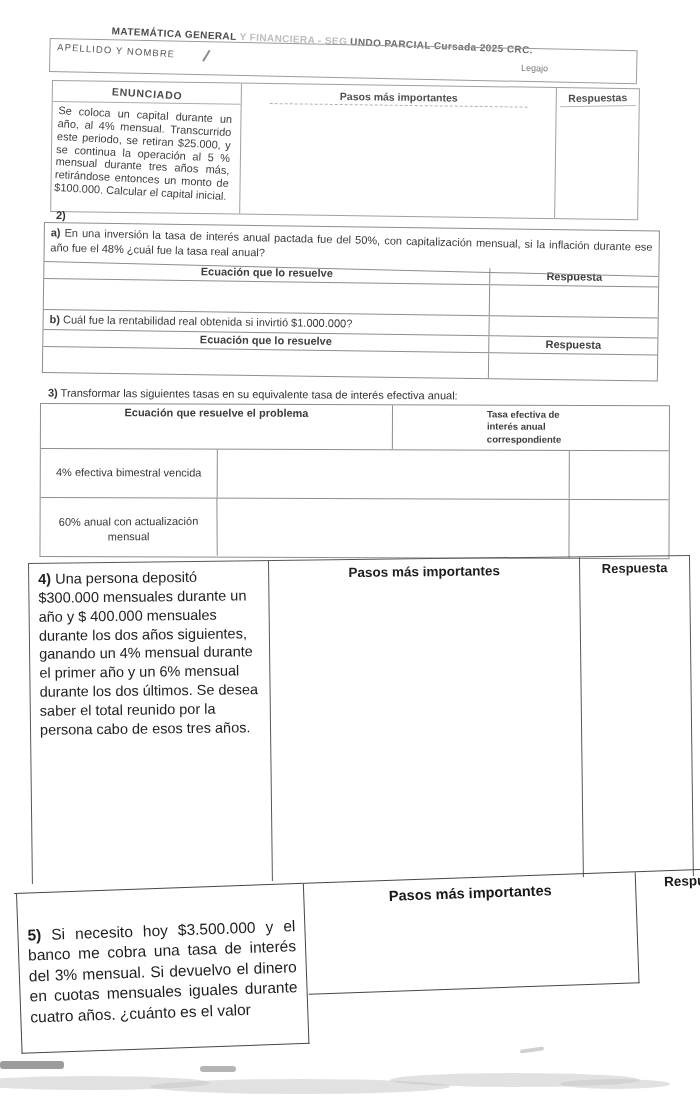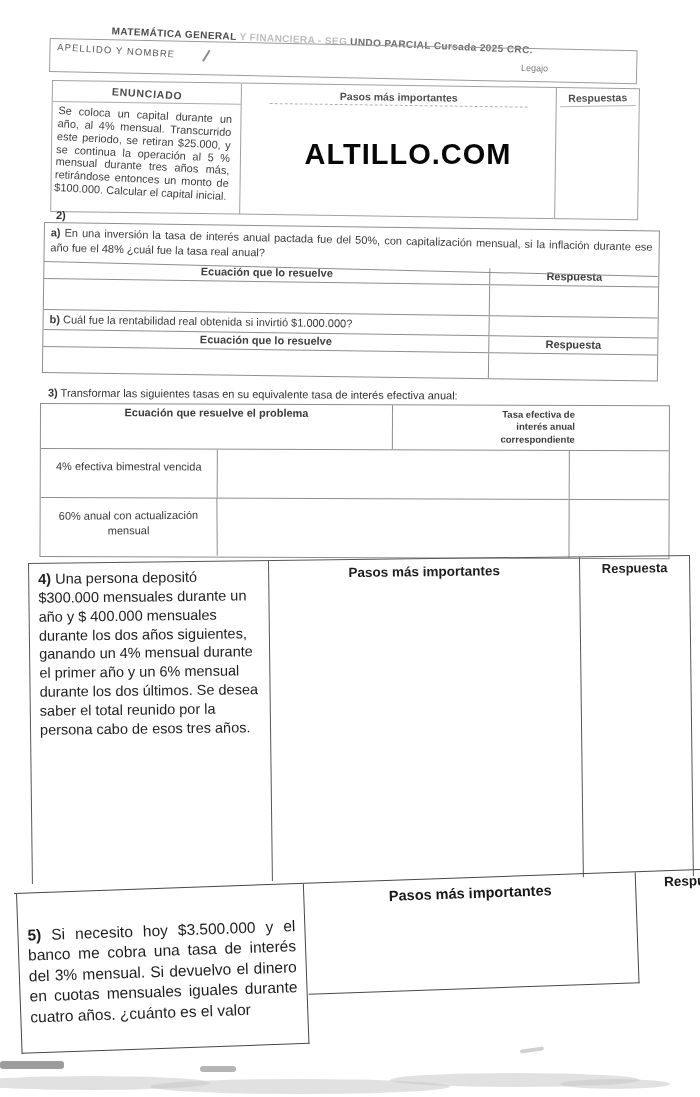--- a/index.html
+++ b/index.html
@@ -64,25 +64,25 @@
     transform:rotate(0.2deg); transform-origin:left top;
     border:1px solid #8e8e8e; font-size:11px; color:#383838;}
   .q3row{display:flex; border-bottom:1px solid #8e8e8e;}
   .q3row:last-child{border-bottom:none;}
   .c1{width:177px; border-right:1px solid #8e8e8e; box-sizing:border-box;}
   .c2{width:352px; border-right:1px solid #8e8e8e; box-sizing:border-box;}
   .c3{flex:1;}
   .q3-head{height:44px;}
   .q3-head .c1{text-align:center; font-weight:bold; font-size:11.5px; padding-top:2px; color:#3c3c3c;}
   .q3-head .c2{text-align:center; font-weight:bold; font-size:11px; padding-top:2px; color:#3c3c3c;}
-  .q3-head .c3{text-align:right; font-weight:bold; font-size:9.5px; line-height:1.3; padding-top:3px; color:#3c3c3c;}
+  .q3-head .c3{text-align:left; font-weight:bold; font-size:9.5px; line-height:1.3; padding-top:3px; color:#3c3c3c;}
   .q3-r1{height:48px;}
   .q3-r2{height:58px;}
   .q3cell{text-align:center; padding-top:4px; line-height:1.35;}
-  .q3cell div{max-width:150px; margin:6px auto;}
+  .q3cell div{max-width:150px; margin:12px auto;}
   .q3-r2 .q3cell{transform:rotate(-0.6deg);}
 
   
   .q4-table{position:absolute; left:28px; top:563px; width:660px; height:320px;
     transform:rotate(-0.7deg); transform-origin:left top;
     border:1px solid #575757; border-bottom:none; display:flex; font-size:14.5px; color:#222;}
   .q4-left{width:240px; border-right:1px solid #575757; box-sizing:border-box; padding:6px 8px 0 9px; line-height:1.3;}
   .q4-mid{width:311px; border-right:1px solid #575757; box-sizing:border-box;}
   .q4-mid-head{text-align:center; font-weight:bold; font-size:13.5px; padding-top:5px; color:#1e1e1e;}
   .q4-right{flex:1;}
@@ -125,21 +125,20 @@
     </div>
   </header>
 
   <section class="t1-table">
     <div class="colA">
       <div class="colA-head"><span>ENUNCIADO</span></div>
       <p class="q1text">Se coloca un capital durante un año, al 4% mensual. Transcurrido este periodo, se retiran $25.000, y se continua la operación al 5 % mensual durante tres años más, retirándose entonces un monto de $100.000. Calcular el capital inicial.</p>
     </div>
     <div class="colB">
       <div class="colB-head">Pasos más importantes</div>
-      <div class="watermark">ALTILLO.COM</div>
     </div>
     <div class="colC">
       <div class="colC-head">Respuestas</div>
     </div>
   </section>
 
   <div class="q2num b">2)</div>
   <section class="q2-table">
     <div class="q2a">
       <span class="b">a)</span>

